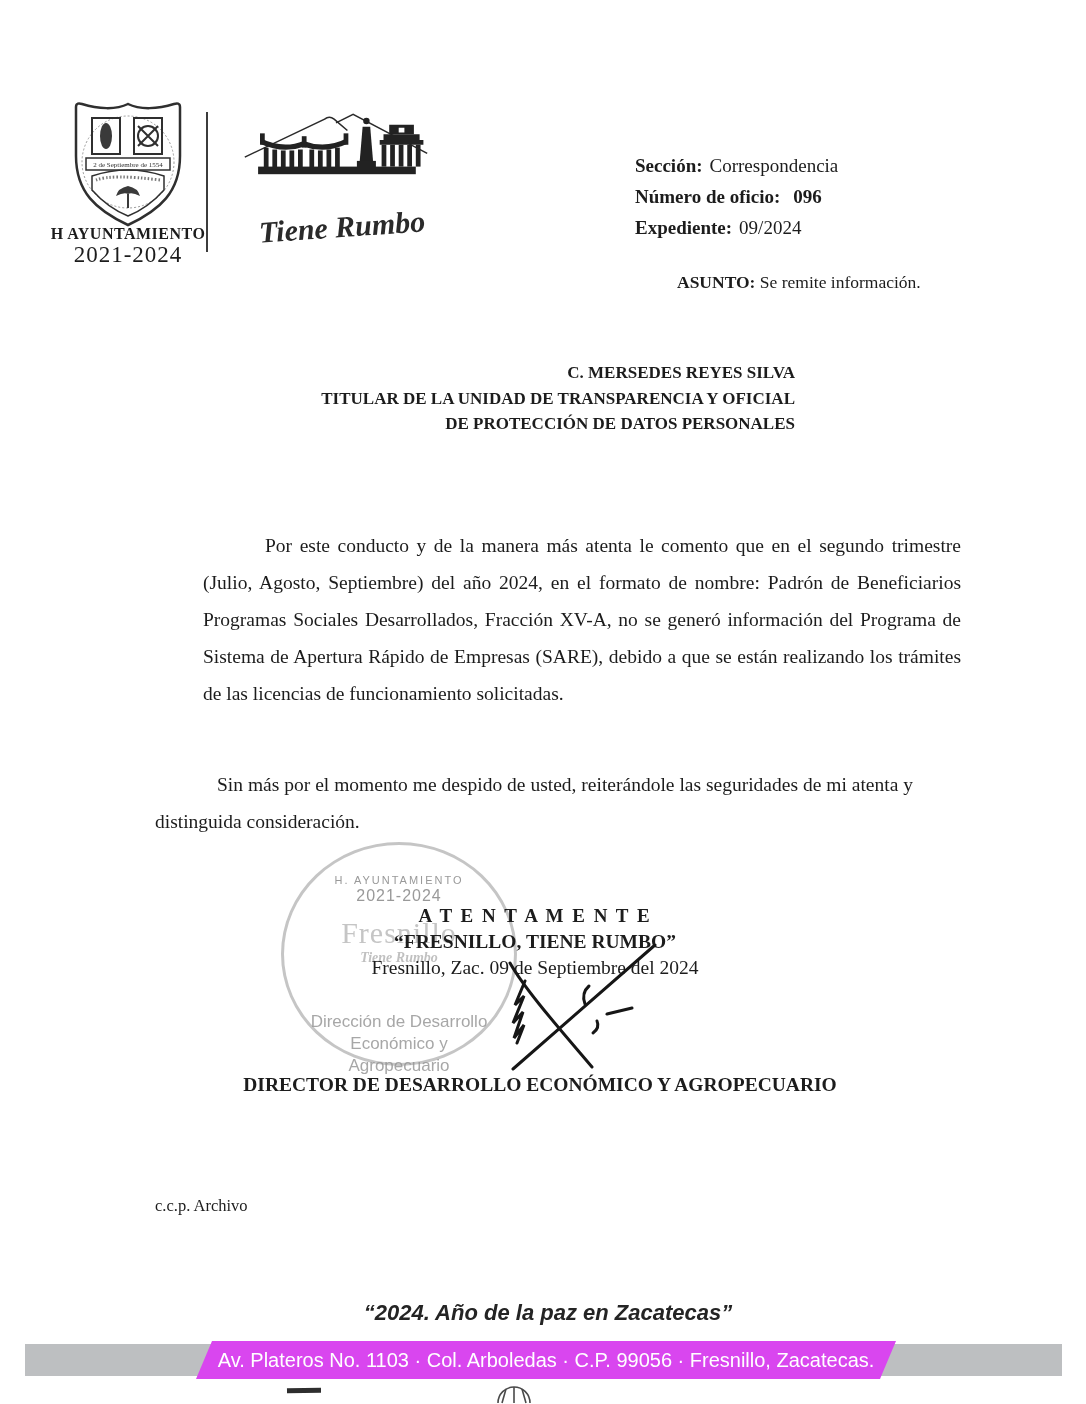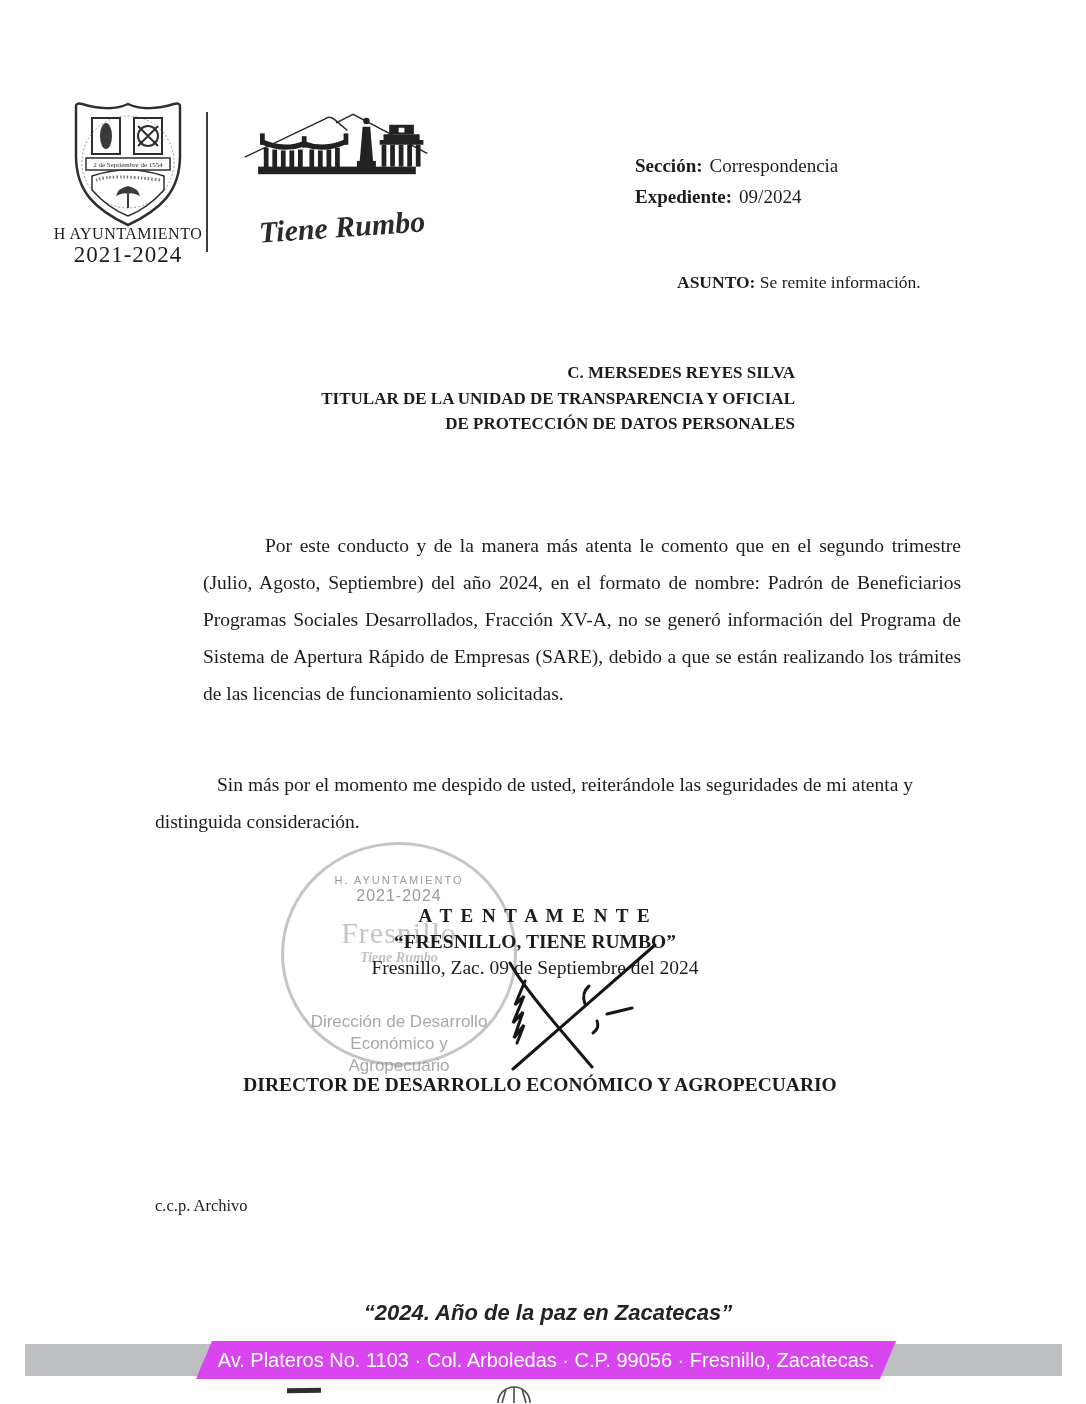--- a/index.html
+++ b/index.html
@@ -5,21 +5,21 @@
   html,body{margin:0;padding:0;background:#e8e8e8;}
   .page{
     position:relative;width:1086px;height:1404px;background:#ffffff;
     margin:0 auto;overflow:hidden;
     font-family:"Liberation Serif", serif;color:#1c1c1c;
   }
   .abs{position:absolute;}
 
   
   .crest-caption{left:48px;top:226px;width:160px;text-align:center;line-height:1.05;}
-  .crest-caption .l1{font-size:16px;font-weight:normal;letter-spacing:.5px;}
+  .crest-caption .l1{font-size:16px;font-weight:bold;letter-spacing:.5px;}
   .crest-caption .l2{font-size:23px;letter-spacing:1px;}
   .divider{left:206px;top:112px;width:2px;height:140px;background:#3c3c3c;}
   .logotype{left:222px;top:168px;width:250px;display:flex;align-items:baseline;justify-content:center;color:#2a2a2a;}
   .logotype .main{font-size:38px;letter-spacing:1.5px;}
   .logotype .main::first-letter{font-size:46px;}
   .logotype .bigO{font-size:50px;margin-left:1px;}
   .tagline{left:252px;top:210px;width:180px;text-align:center;font-style:italic;font-weight:bold;
            font-size:30px;transform:rotate(-4deg);color:#2a2a2a;}
 
   .meta{left:635px;top:150px;width:300px;font-size:19px;line-height:31px;}
@@ -128,20 +128,23 @@
       <rect x="184" y="45" width="5" height="23"></rect>
     </g>
   </svg>
   <div class="abs tagline">Tiene Rumbo</div>
 
   <div class="abs meta">
     <div class="row">
       <span class="lbl">Sección:</span><span class="val">Correspondencia</span>
     </div>
     <div class="row">
+      <span class="lbl">Número de oficio:</span><span class="valbold">096</span>
+    </div>
+    <div class="row">
       <span class="lbl">Expediente:</span><span class="val">09/2024</span>
     </div>
   </div>
   <div class="abs asunto">
     <span class="lbl">ASUNTO:</span>
     <span>Se remite información.</span>
   </div>
 
   <div class="abs recipient">
     <div>C. MERSEDES REYES SILVA</div>

